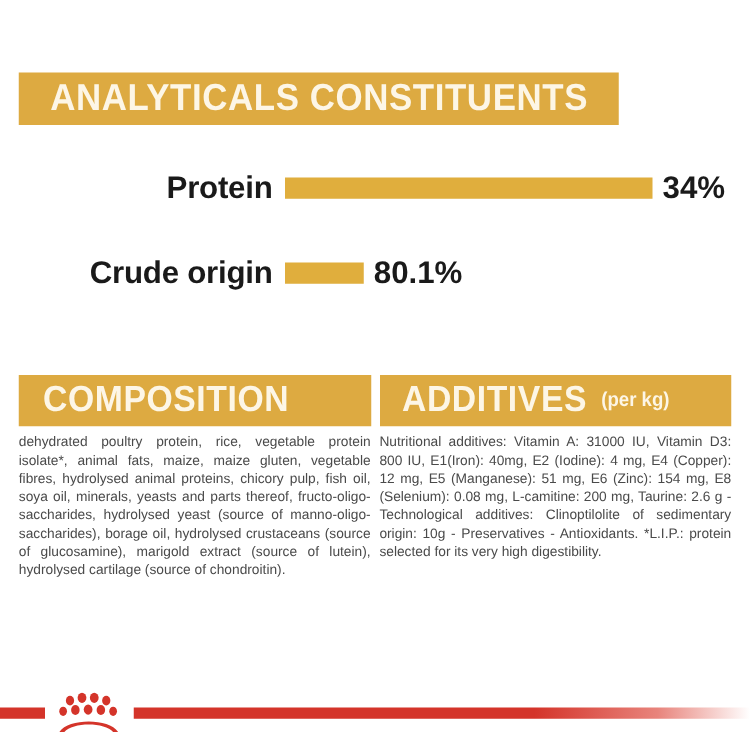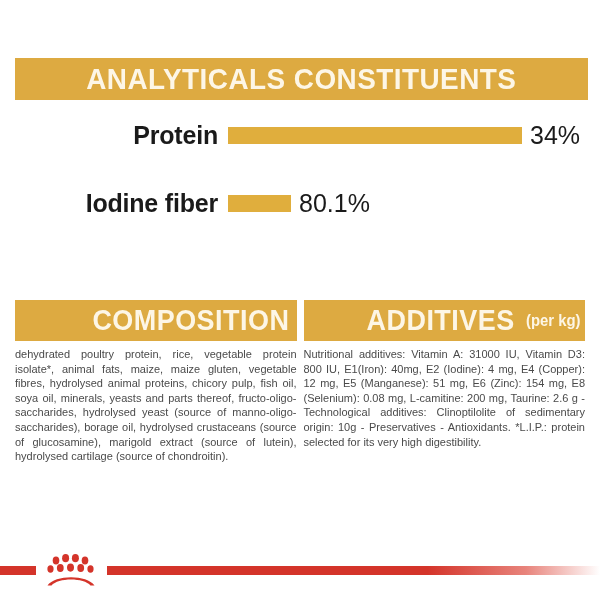--- a/index.html
+++ b/index.html
@@ -38,33 +38,33 @@
     transform: scaleX(0.93);
     transform-origin: center;
     white-space: nowrap;
   }
 
   
   .analyticals-band {
     position: absolute;
     left: 15px;
     top: 58px;
-    width: 573px;
+    width: 480px;
     height: 42px;
     justify-content: center;
   }
   .analyticals-band .band-title {
     font-size: 30px;
   }
 
   
   .bars {
     position: absolute;
     left: 0;
-    top: 118px;
+    top: 133px;
     width: 600px;
   }
   .bar-row {
     display: flex;
     align-items: center;
     height: 34px;
   }
   .bar-label {
     width: 218px;
     text-align: right;
@@ -79,21 +79,21 @@
     display: flex;
     align-items: center;
     margin-left: 10px;
   }
   .bar-fill {
     height: 17px;
     background: #e0ae3d;
   }
   .bar-value {
     font-size: 25px;
-    font-weight: normal;
+    font-weight: bold;
     color: #1a1a1a;
     margin-left: 8px;
     line-height: 1;
     white-space: nowrap;
   }
 
   
   .panels {
     position: absolute;
     left: 0;
@@ -107,21 +107,20 @@
   .panel {
     width: 285px;
   }
   .panel-band {
     height: 41px;
     background: #ddaa41;
     display: flex;
     align-items: center;
     padding-left: 12px;
     box-sizing: border-box;
-    justify-content: flex-end;
   }
   .panel-band .band-title {
     font-size: 29px;
   }
   .band-sub {
     color: #fdf6e6;
     font-size: 16px;
     font-weight: bold;
     margin-left: 6px;
     transform: scaleX(0.93);
@@ -186,21 +185,21 @@
       <div class="bar-track">
         <div class="bar-fill" style="width:294px;"></div>
         <div class="bar-value">34%</div>
       </div>
     </div>
 
     <div class="bar-row">
     </div>
 
     <div class="bar-row">
-      <div class="bar-label">Iodine fiber</div>
+      <div class="bar-label">Crude origin</div>
       <div class="bar-track">
         <div class="bar-fill" style="width:63px;"></div>
         <div class="bar-value">80.1%</div>
       </div>
     </div>
 
   </div>
 
   <div class="panels">
 

